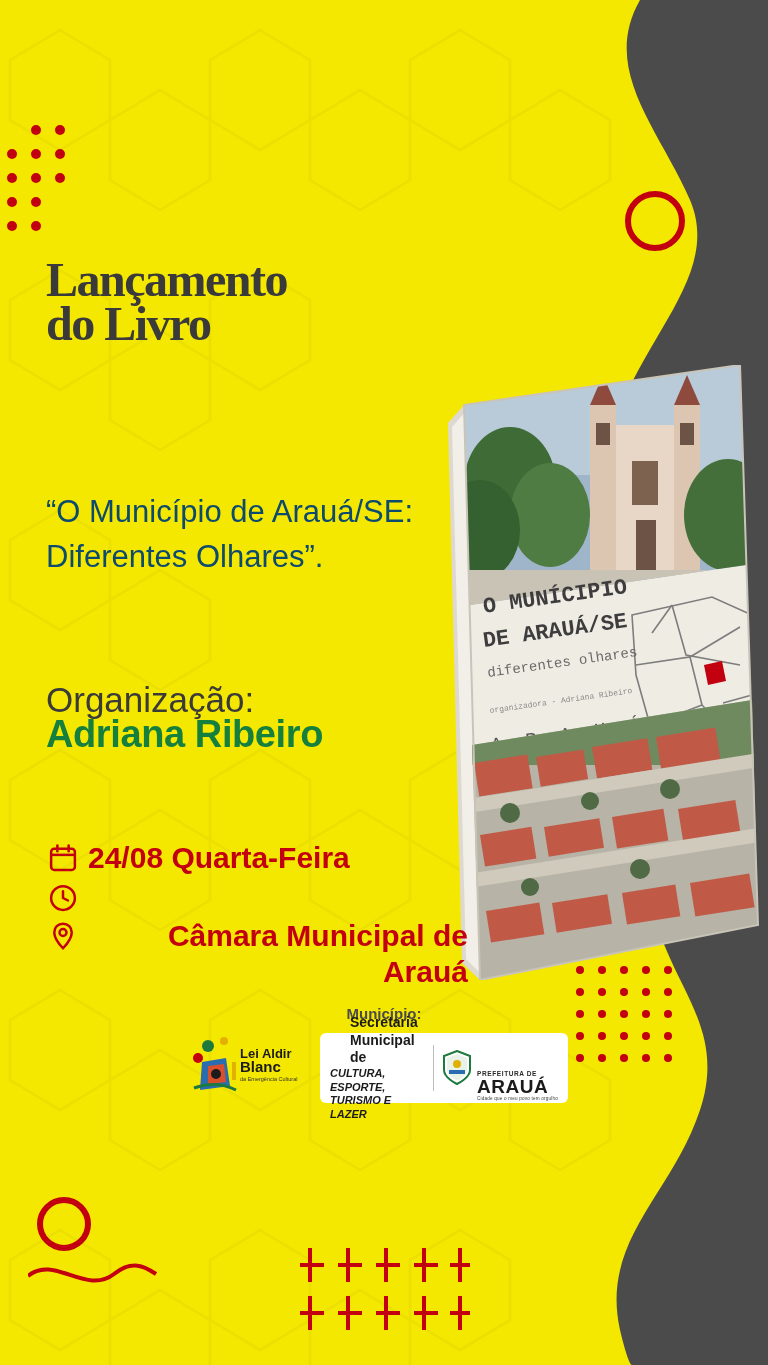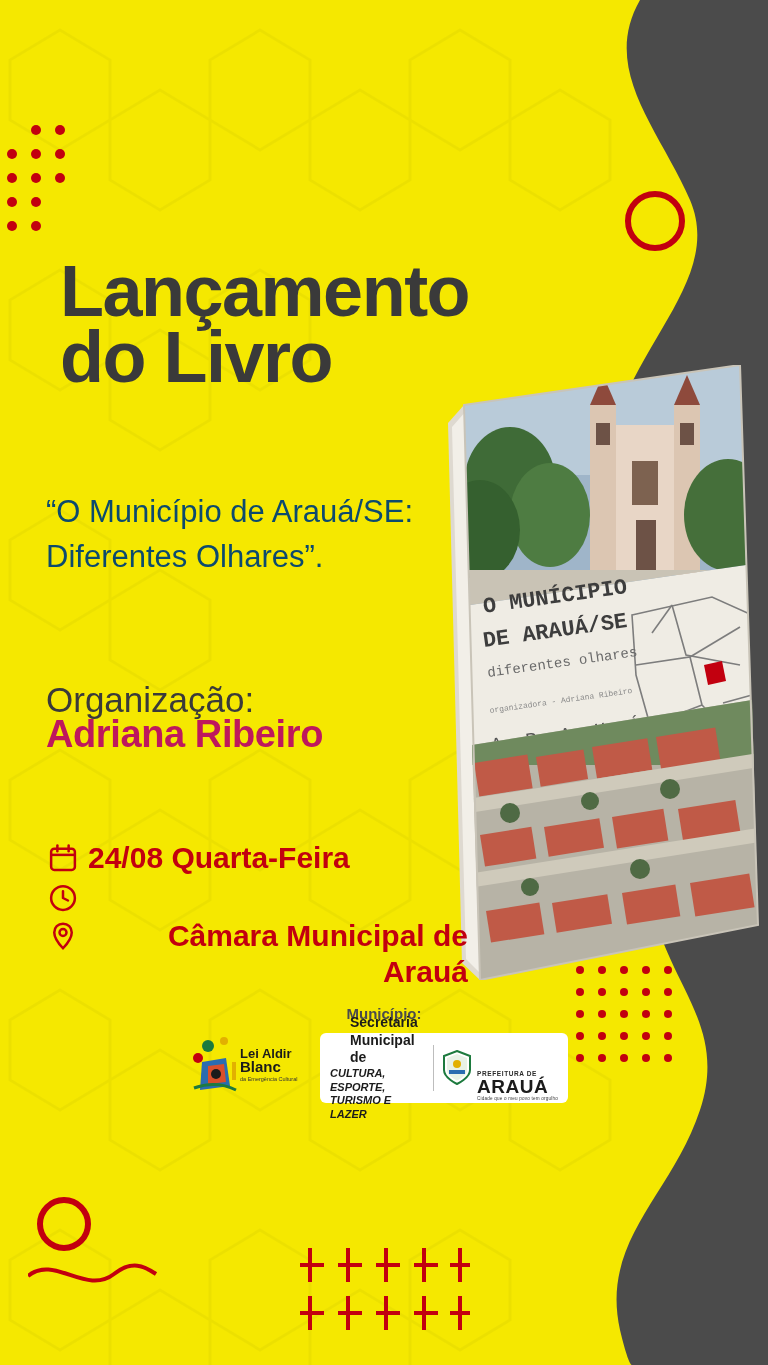--- a/index.html
+++ b/index.html
@@ -55,27 +55,28 @@
   
   .content {
     position: absolute;
     z-index: 6;
     left: 0; top: 0;
     width: 768px; height: 1365px;
   }
 
   .title {
     position: absolute;
-    left: 60px; top: 258px;
+    left: 46px; top: 258px;
     width: 620px;
     color: #3a3a3a;
     font-weight: 800;
-    font-size: 72px;
+    font-size: 48px;
     line-height: 0.92;
     letter-spacing: -1.5px;
+    font-family: Liberation Serif, serif;
   }
 
   .subtitle {
     position: absolute;
     left: 46px; top: 490px;
     width: 390px;
     color: #0c4a6e;
     font-size: 31px;
     line-height: 1.45;
     font-weight: 500;
@@ -84,21 +85,21 @@
   .org-label {
     position: absolute;
     left: 46px; top: 680px;
     color: #3a3a3a;
     font-size: 35px;
     font-weight: 500;
   }
   .org-name {
     position: absolute;
     left: 46px; top: 713px;
-    color: #be185d;
+    color: #15803d;
     font-size: 38px;
     font-weight: 800;
     letter-spacing: -0.4px;
     text-align: center;
   }
 
   
   .info {
     position: absolute;
     left: 48px; top: 840px;

